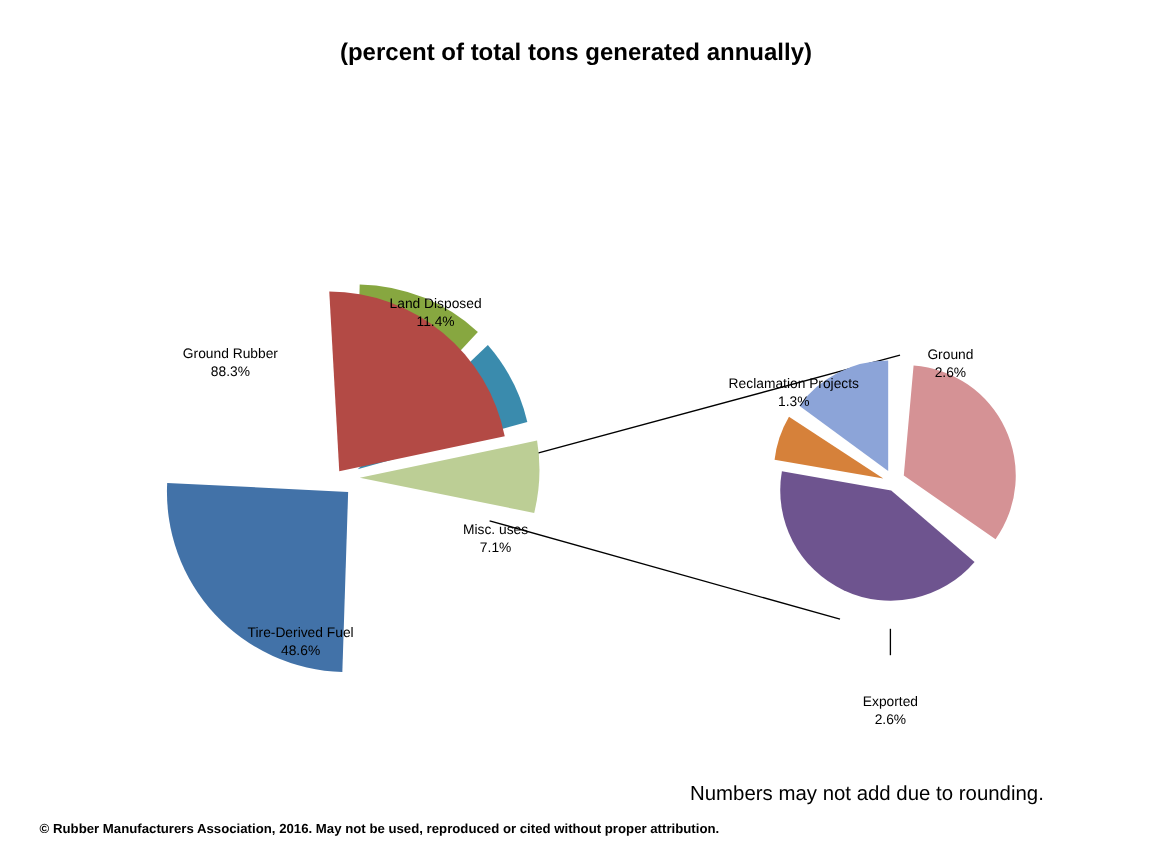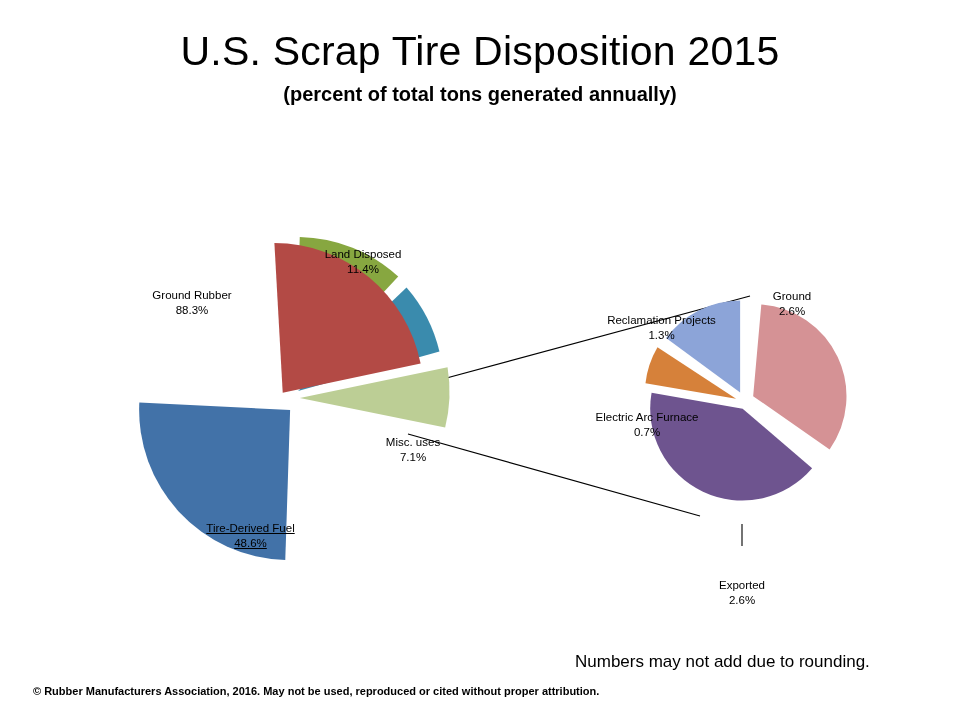--- a/index.html
+++ b/index.html
@@ -86,21 +86,20 @@
     font-weight: bold;
     white-space: nowrap;
   }
 </style>
 </head>
 <body>
 
 <div id="stage">
 
   <div class="title-block">
-    <div class="title-main">U.S. Scrap Tire Disposition 2015</div>
     <div class="title-sub">(percent of total tons generated annually)</div>
   </div>
 
   <svg id="chart-svg" viewBox="0 0 960 720">
 
     <g>
       <line x1="428" y1="383" x2="750" y2="296" stroke="#000000" stroke-width="1.1"></line>
       <line x1="408" y1="434" x2="700" y2="516" stroke="#000000" stroke-width="1.1"></line>
     </g>
 
@@ -167,39 +166,35 @@
     <span class="lbl-name">Land Disposed</span>
     <span class="lbl-val">11.4%</span>
   </div>
 
 
   <div class="slice-label" style="left:333px; top:435px; width:160px;">
     <span class="lbl-name">Misc. uses</span>
     <span class="lbl-val">7.1%</span>
   </div>
 
-  <div class="slice-label" style="left:163px; top:521px; width:175px;text-decoration:underline;">
+  <div class="slice-label" style="left:163px; top:521px; width:175px;">
     <span class="lbl-name">Tire-Derived Fuel</span>
     <span class="lbl-val">48.6%</span>
   </div>
 
   <div class="slice-label" style="left:732px; top:289px; width:120px;">
     <span class="lbl-name">Ground</span>
     <span class="lbl-val">2.6%</span>
   </div>
 
   <div class="slice-label" style="left:579px; top:313px; width:165px;">
     <span class="lbl-name">Reclamation Projects</span>
     <span class="lbl-val">1.3%</span>
   </div>
 
-  <div class="slice-label" style="left:557px; top:410px; width:180px;">
-    <span class="lbl-name">Electric Arc Furnace</span>
-    <span class="lbl-val">0.7%</span>
-  </div>
 
   <div class="slice-label" style="left:682px; top:578px; width:120px;">
     <span class="lbl-name">Exported</span>
     <span class="lbl-val">2.6%</span>
   </div>
 
   <div class="note-rounding">Numbers may not add due to rounding.</div>
 
   <div class="footer-attribution">© Rubber Manufacturers Association, 2016.  May not be used, reproduced or cited without proper attribution.</div>
 

